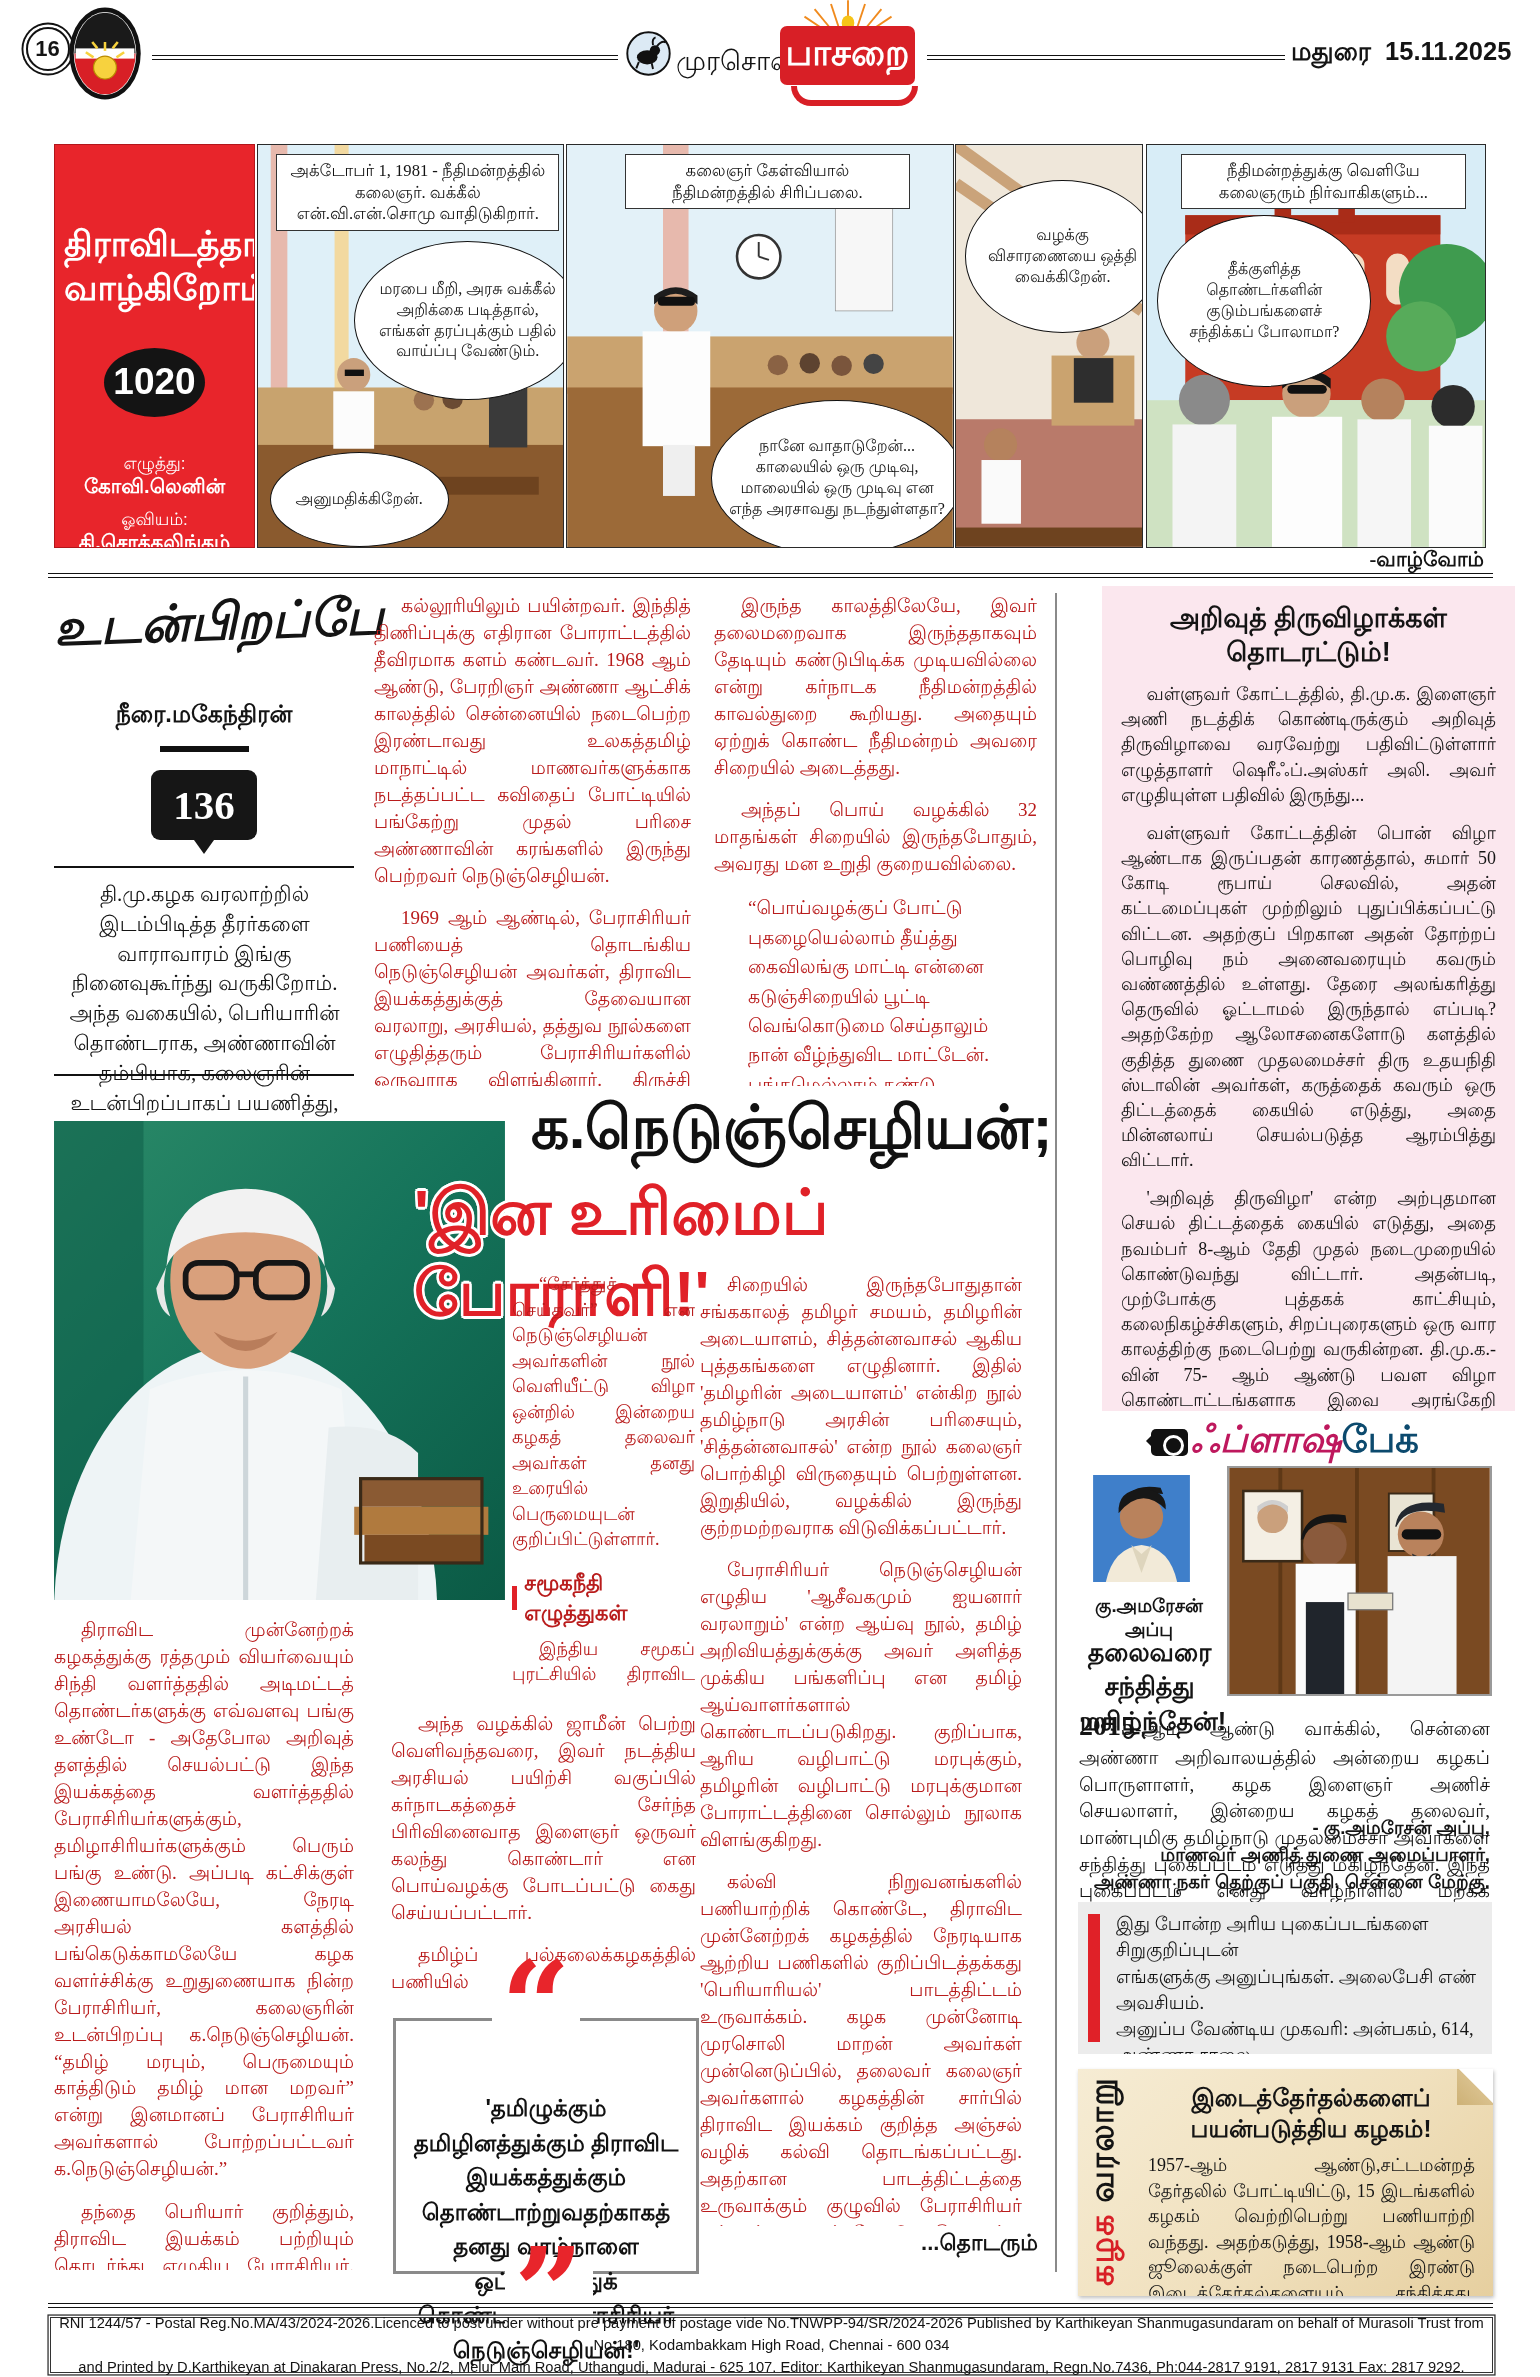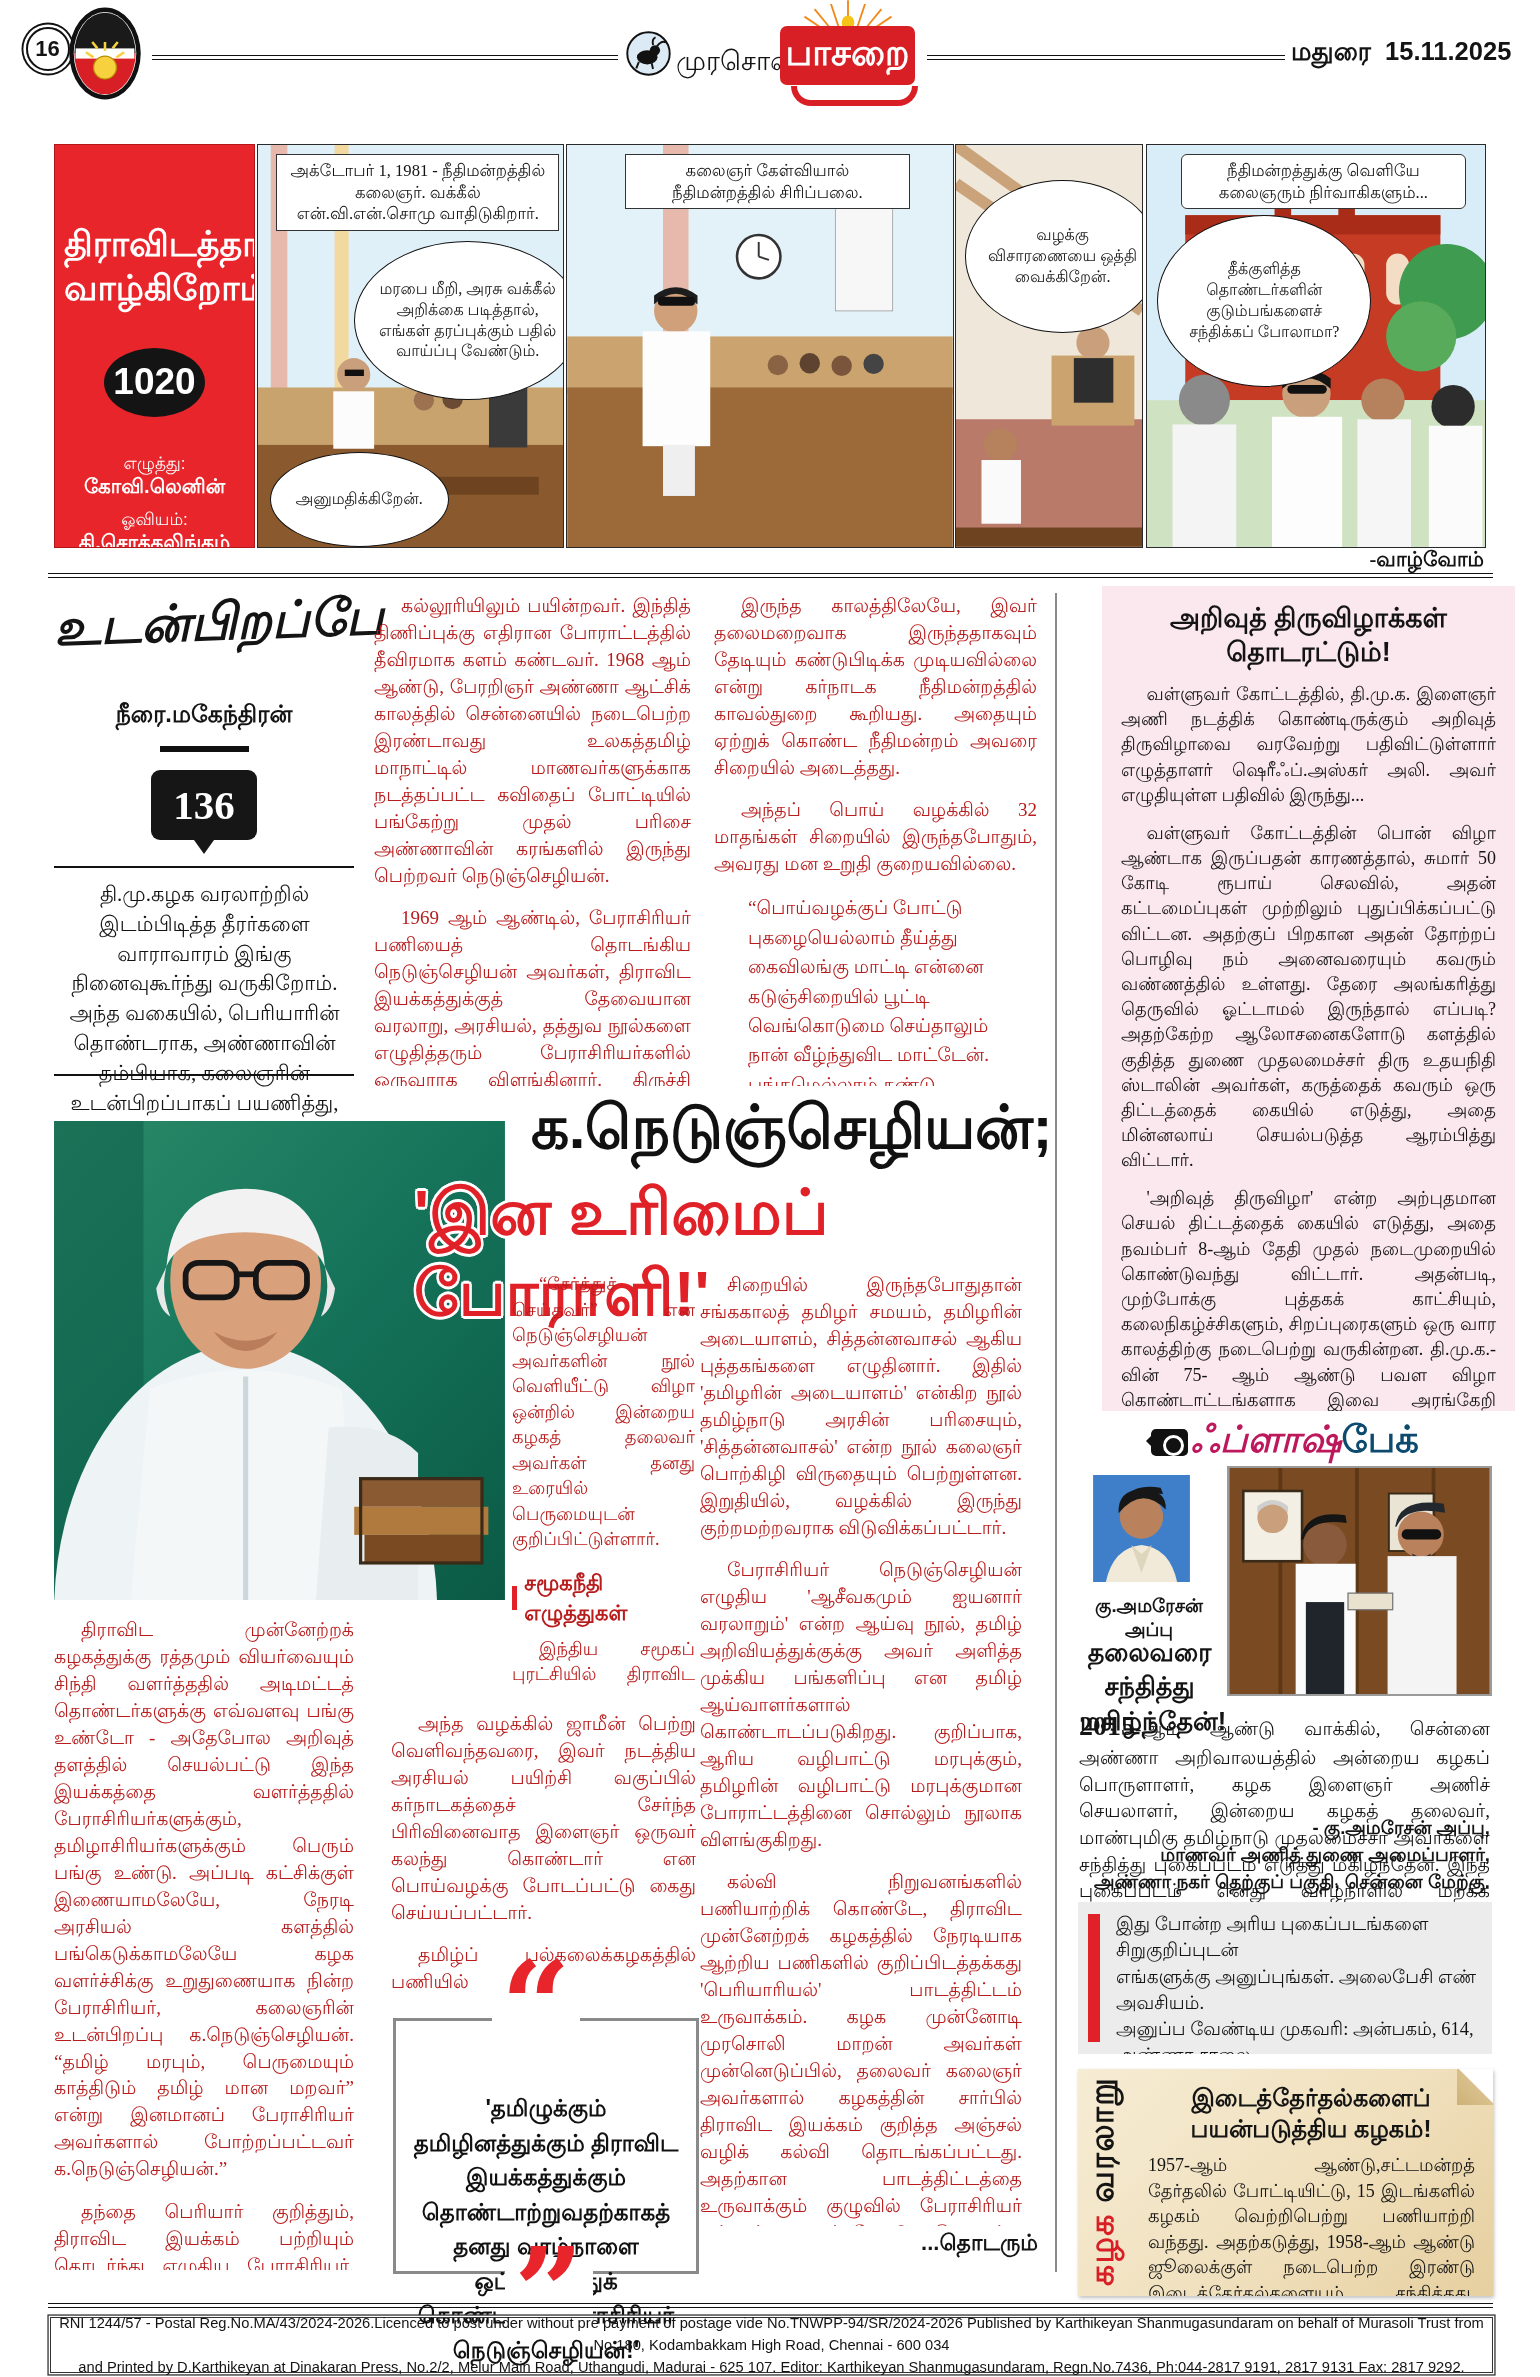--- a/index.html
+++ b/index.html
@@ -174,20 +174,21 @@
         <circle cx="380" cy="342" r="16" fill="#5d4330"></circle>
       <circle cx="430" cy="346" r="16" fill="#7a553c"></circle>
         <circle cx="480" cy="343" r="16" fill="#444"></circle>
       <circle cx="170" cy="260" r="34" fill="#cfa07a"></circle>
       <path d="M136 250 q34 -34 68 0 l0 -14 q-34 -26 -68 0 z" fill="#1d1d1d"></path>
       <rect x="142" y="238" width="58" height="14" rx="6" fill="#111"></rect>
       <rect x="118" y="292" width="106" height="180" fill="#fdfdfd"></rect>
       <rect x="150" y="470" width="50" height="80" fill="#efefef"></rect>
     </svg>
     <div class="caption" style="top:9px;width:70%;left:15%;">கலைஞர் கேள்வியால் நீதிமன்றத்தில் சிரிப்பலை.</div>
+    <div class="bubble" style="left:144px;top:255px;width:217px;height:131px;">நானே வாதாடுறேன்... காலையில் ஒரு முடிவு, மாலையில் ஒரு முடிவு என எந்த அரசாவது நடந்துள்ளதா?</div>
   </div>
 
   <div class="abs panel" style="left:955px;top:144px;width:186px;height:402px;">
     <svg width="186" height="402" viewBox="0 0 292 630" style="position:absolute;left:0;top:0;">
       <rect width="292" height="630" fill="#efe7da"></rect>
       <path d="M0 0 L292 210 M0 60 L292 260" stroke="#caa37a" stroke-width="18" fill="none"></path>
       <rect x="0" y="430" width="292" height="200" fill="#b97a6a"></rect>
       <rect x="150" y="330" width="130" height="110" fill="#caa36f"></rect>
       <circle cx="215" cy="310" r="26" fill="#caa07c"></circle>
       <rect x="185" y="334" width="62" height="70" fill="#2e2e2e"></rect>
@@ -221,21 +222,21 @@
         <rect x="40" y="438" width="100" height="192" fill="#f4f4f4"></rect>
       <circle cx="250" cy="390" r="38" fill="#caa07c"></circle>
       <path d="M212 382 q38 -34 76 0 l0 -16 q-38 -28 -76 0 z" fill="#151515"></path>
       <rect x="220" y="376" width="62" height="14" rx="7" fill="#111"></rect>
       <rect x="196" y="426" width="110" height="204" fill="#fdfdfd"></rect>
       <circle cx="370" cy="400" r="34" fill="#b5825d"></circle>
         <rect x="330" y="430" width="84" height="200" fill="#f6f6f6"></rect>
       <circle cx="480" cy="410" r="34" fill="#2c2c2c"></circle>
         <rect x="442" y="440" width="84" height="190" fill="#fbfbfb"></rect>
     </svg>
-    <div class="caption" style="top:9px;width:80%;left:10%;border-radius:6px;">நீதிமன்றத்துக்கு வெளியே கலைஞரும் நிர்வாகிகளும்...</div>
+    <div class="caption" style="top:9px;width:80%;left:10%;">நீதிமன்றத்துக்கு வெளியே கலைஞரும் நிர்வாகிகளும்...</div>
     <div class="bubble" style="left:10.2px;top:70px;width:179px;height:147px;">தீக்குளித்த தொண்டர்களின் குடும்பங்களைச் சந்திக்கப் போலாமா?</div>
   </div>
 
   <div class="abs bold t-serif" style="left:1328px;top:548px;width:156px;text-align:right;font-size:20.4px;">-வாழ்வோம்</div>
 
   <div class="abs rule-double" style="left:48px;top:573px;width:1445px;"></div>
 
   <div class="abs t-serif" style="left:54px;top:594px;width:300px;font-size:51px;font-style:italic;font-weight:600;
        text-align:center;transform:rotate(-2deg);">உடன்பிறப்பே</div>
   <div class="abs bold center" style="left:54px;top:701px;width:300px;font-size:23.6px;">நீரை.மகேந்திரன்</div>

